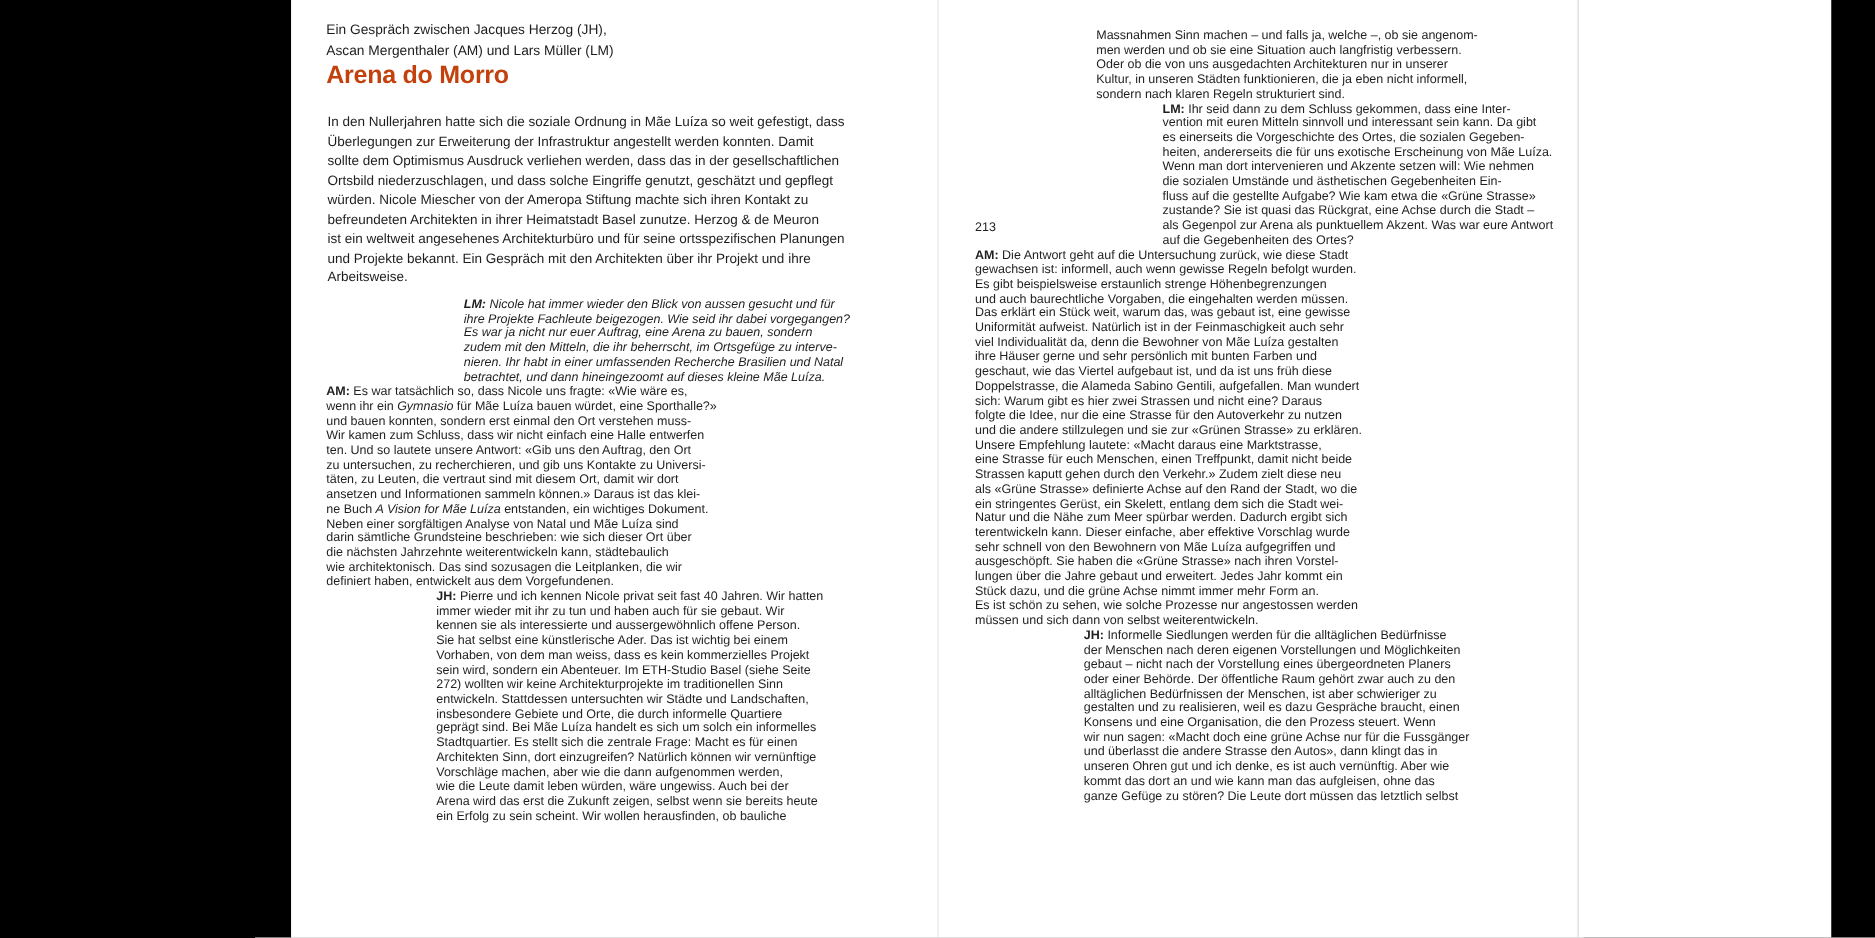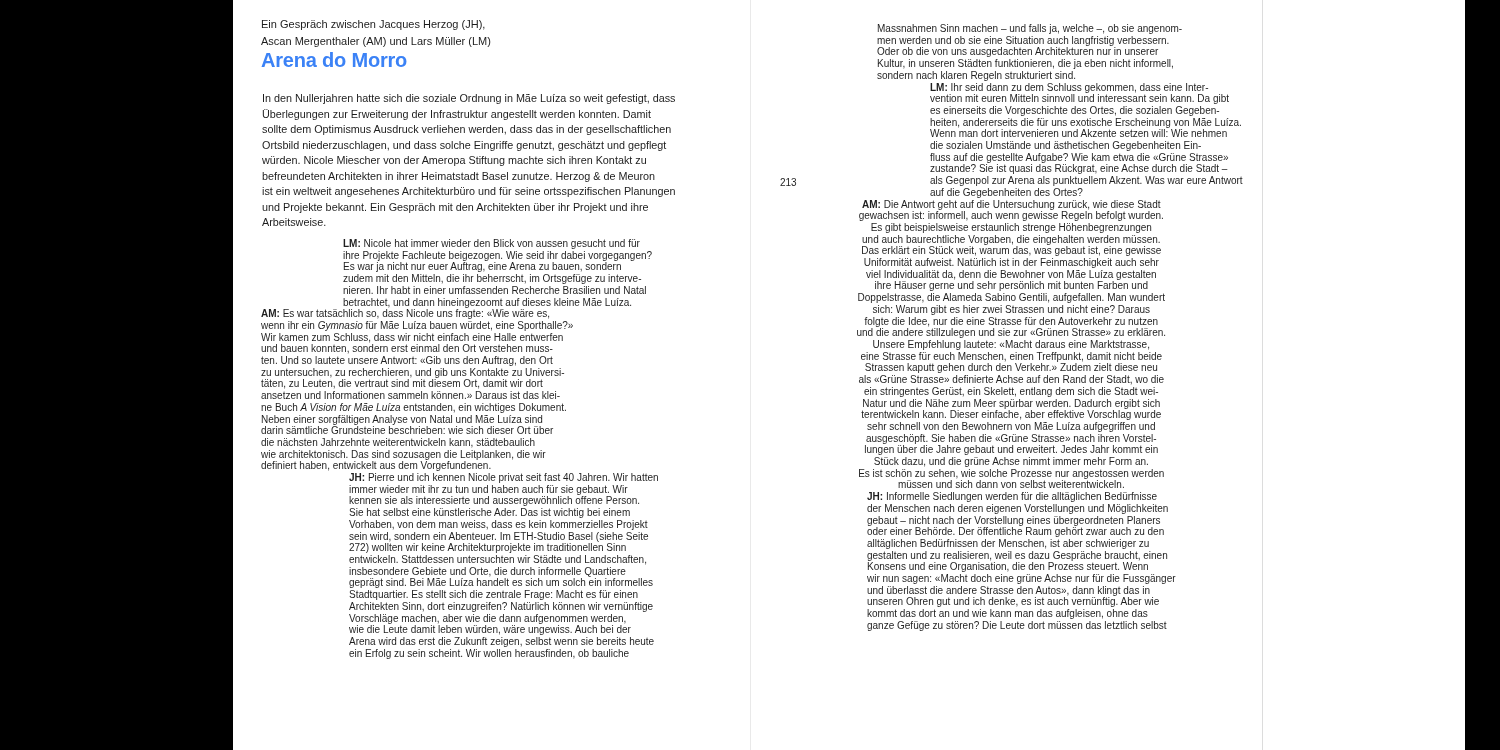--- a/index.html
+++ b/index.html
@@ -10,21 +10,21 @@
     -webkit-font-smoothing:antialiased;
   }
   .spread{position:absolute;left:233px;top:0;width:1232px;height:750px;background:#fff;}
   .page{position:absolute;top:0;height:750px;width:517px;background:#fff;}
   .page-left{left:0;}
   .page-right{left:517px;}
   .spine{position:absolute;left:0;top:0;width:1px;height:750px;background:#e9e9e9;}
   .edge{position:absolute;right:4px;top:0;width:1px;height:750px;background:#dcdcdc;}
 
   .header{position:absolute;left:28px;top:16px;font-size:11px;line-height:16.5px;color:#1d1d1d;}
-  .title{position:absolute;left:28px;top:49px;margin:0;font-size:20px;font-weight:bold;letter-spacing:-0.2px;color:#3b82f6;}
+  .title{position:absolute;left:28px;top:49px;margin:0;font-size:20px;font-weight:bold;letter-spacing:-0.2px;color:#c2410c;}
   .intro{position:absolute;left:29px;top:91px;font-size:10.8px;line-height:15.5px;color:#1d1d1d;}
   .iline{white-space:pre;}
 
   .flow{position:absolute;left:28px;top:238px;font-size:10px;line-height:11.7px;color:#1f1f1f;}
   .flow-right{left:30px;top:23px;}
   .line{white-space:pre;}
   .sp{font-weight:bold;}
   em{font-style:italic;}
   .pagenum{position:absolute;left:30px;top:177px;font-size:10px;color:#1f1f1f;}
 </style>
@@ -44,33 +44,33 @@
         <div class="iline">Überlegungen zur Erweiterung der Infrastruktur angestellt werden konnten. Damit</div>
         <div class="iline">sollte dem Optimismus Ausdruck verliehen werden, dass das in der gesellschaftlichen</div>
         <div class="iline">Ortsbild niederzuschlagen, und dass solche Eingriffe genutzt, geschätzt und gepflegt</div>
         <div class="iline">würden. Nicole Miescher von der Ameropa Stiftung machte sich ihren Kontakt zu</div>
         <div class="iline">befreundeten Architekten in ihrer Heimatstadt Basel zunutze. Herzog &amp; de Meuron</div>
         <div class="iline">ist ein weltweit angesehenes Architekturbüro und für seine ortsspezifischen Planungen</div>
         <div class="iline">und Projekte bekannt. Ein Gespräch mit den Architekten über ihr Projekt und ihre</div>
         <div class="iline">Arbeitsweise.</div>
       </div>
     <div class="flow" id="flow-left">
-        <div class="block" style="margin-left: 82px;">
+        <div class="block" style="margin-left: 110px; font-style: italic;">
           <div class="line"><strong class="sp">LM:</strong> Nicole hat immer wieder den Blick von aussen gesucht und für</div>
           <div class="line">ihre Projekte Fachleute beigezogen. Wie seid ihr dabei vorgegangen?</div>
           <div class="line">Es war ja nicht nur euer Auftrag, eine Arena zu bauen, sondern</div>
           <div class="line">zudem mit den Mitteln, die ihr beherrscht, im Ortsgefüge zu interve-</div>
           <div class="line">nieren. Ihr habt in einer umfassenden Recherche Brasilien und Natal</div>
           <div class="line">betrachtet, und dann hineingezoomt auf dieses kleine Mãe Luíza.</div>
         </div>
         <div class="block" style="margin-left: 0px;">
           <div class="line"><strong class="sp">AM:</strong> Es war tatsächlich so, dass Nicole uns fragte: «Wie wäre es,</div>
           <div class="line">wenn ihr ein <em>Gymnasio</em> für Mãe Luíza bauen würdet, eine Sporthalle?»</div>
+          <div class="line">und bauen konnten, sondern erst einmal den Ort verstehen muss-</div>
           <div class="line">Wir kamen zum Schluss, dass wir nicht einfach eine Halle entwerfen</div>
-          <div class="line">und bauen konnten, sondern erst einmal den Ort verstehen muss-</div>
           <div class="line">ten. Und so lautete unsere Antwort: «Gib uns den Auftrag, den Ort</div>
           <div class="line">zu untersuchen, zu recherchieren, und gib uns Kontakte zu Universi-</div>
           <div class="line">täten, zu Leuten, die vertraut sind mit diesem Ort, damit wir dort</div>
           <div class="line">ansetzen und Informationen sammeln können.» Daraus ist das klei-</div>
           <div class="line">ne Buch <em>A Vision for Mãe Luíza</em> entstanden, ein wichtiges Dokument.</div>
           <div class="line">Neben einer sorgfältigen Analyse von Natal und Mãe Luíza sind</div>
           <div class="line">darin sämtliche Grundsteine beschrieben: wie sich dieser Ort über</div>
           <div class="line">die nächsten Jahrzehnte weiterentwickeln kann, städtebaulich</div>
           <div class="line">wie architektonisch. Das sind sozusagen die Leitplanken, die wir</div>
           <div class="line">definiert haben, entwickelt aus dem Vorgefundenen.</div>
@@ -113,29 +113,30 @@
           <div class="line">vention mit euren Mitteln sinnvoll und interessant sein kann. Da gibt</div>
           <div class="line">es einerseits die Vorgeschichte des Ortes, die sozialen Gegeben-</div>
           <div class="line">heiten, andererseits die für uns exotische Erscheinung von Mãe Luíza.</div>
           <div class="line">Wenn man dort intervenieren und Akzente setzen will: Wie nehmen</div>
           <div class="line">die sozialen Umstände und ästhetischen Gegebenheiten Ein-</div>
           <div class="line">fluss auf die gestellte Aufgabe? Wie kam etwa die «Grüne Strasse»</div>
           <div class="line">zustande? Sie ist quasi das Rückgrat, eine Achse durch die Stadt –</div>
           <div class="line">als Gegenpol zur Arena als punktuellem Akzent. Was war eure Antwort</div>
           <div class="line">auf die Gegebenheiten des Ortes?</div>
         </div>
-        <div class="block" style="margin-left: 0px; text-align: center;">
+        <div class="block" style="margin-left: 0px;">
           <div class="line"><strong class="sp">AM:</strong> Die Antwort geht auf die Untersuchung zurück, wie diese Stadt</div>
           <div class="line">gewachsen ist: informell, auch wenn gewisse Regeln befolgt wurden.</div>
           <div class="line">Es gibt beispielsweise erstaunlich strenge Höhenbegrenzungen</div>
           <div class="line">und auch baurechtliche Vorgaben, die eingehalten werden müssen.</div>
           <div class="line">Das erklärt ein Stück weit, warum das, was gebaut ist, eine gewisse</div>
           <div class="line">Uniformität aufweist. Natürlich ist in der Feinmaschigkeit auch sehr</div>
           <div class="line">viel Individualität da, denn die Bewohner von Mãe Luíza gestalten</div>
           <div class="line">ihre Häuser gerne und sehr persönlich mit bunten Farben und</div>
+          <div class="line">geschaut, wie das Viertel aufgebaut ist, und da ist uns früh diese</div>
           <div class="line">Doppelstrasse, die Alameda Sabino Gentili, aufgefallen. Man wundert</div>
           <div class="line">sich: Warum gibt es hier zwei Strassen und nicht eine? Daraus</div>
           <div class="line">folgte die Idee, nur die eine Strasse für den Autoverkehr zu nutzen</div>
           <div class="line">und die andere stillzulegen und sie zur «Grünen Strasse» zu erklären.</div>
           <div class="line">Unsere Empfehlung lautete: «Macht daraus eine Marktstrasse,</div>
           <div class="line">eine Strasse für euch Menschen, einen Treffpunkt, damit nicht beide</div>
           <div class="line">Strassen kaputt gehen durch den Verkehr.» Zudem zielt diese neu</div>
           <div class="line">als «Grüne Strasse» definierte Achse auf den Rand der Stadt, wo die</div>
           <div class="line">ein stringentes Gerüst, ein Skelett, entlang dem sich die Stadt wei-</div>
           <div class="line">Natur und die Nähe zum Meer spürbar werden. Dadurch ergibt sich</div>

